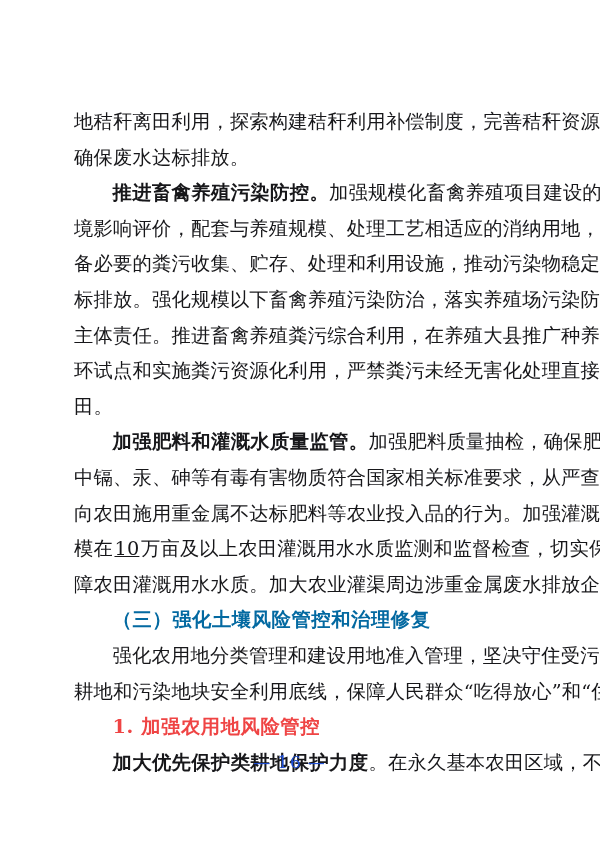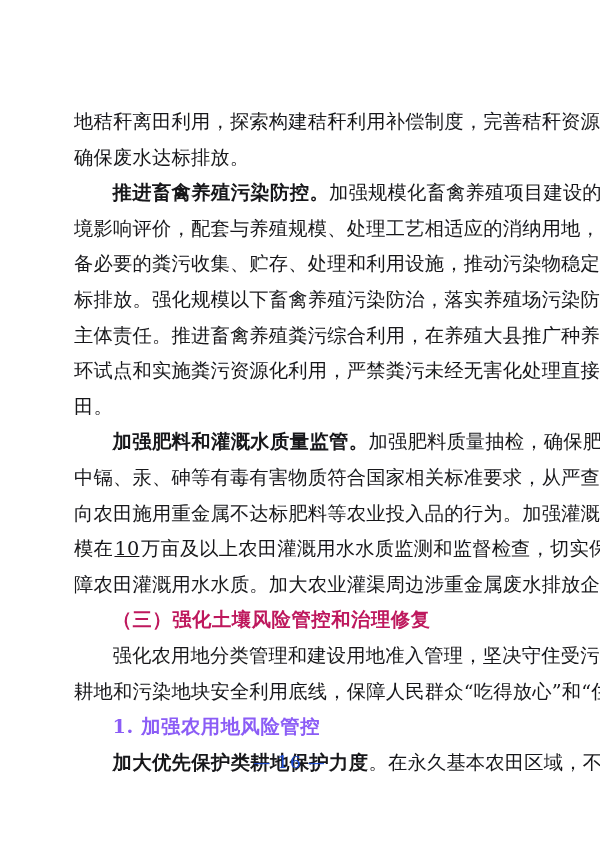--- a/index.html
+++ b/index.html
@@ -66,32 +66,32 @@
   }
 
   .heading {
     height: 35.6px;
     line-height: 35.6px;
     font-size: 19.3px;
     font-weight: bold;
     padding-left: 38.5px;
     white-space: nowrap;
     letter-spacing: 0.6px;
-    color: #be185d;
+    color: #0369a1;
   }
 
   .heading-num {
     height: 35.6px;
     line-height: 35.6px;
     font-size: 19.3px;
     font-weight: bold;
     padding-left: 38.5px;
     white-space: nowrap;
     letter-spacing: 0.6px;
-    color: #8b5cf6;
+    color: #ef4444;
   }
 
   .footer {
     position: absolute;
     left: 0;
     top: 752px;
     width: 580px;
     text-align: center;
     font-size: 17px;
     color: #1d4ed8;

